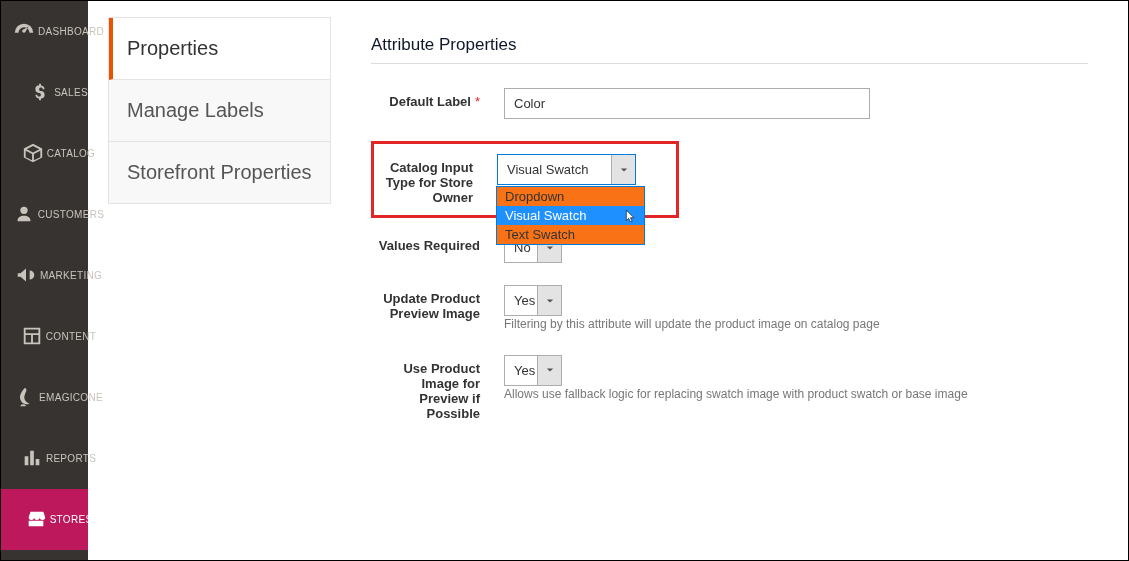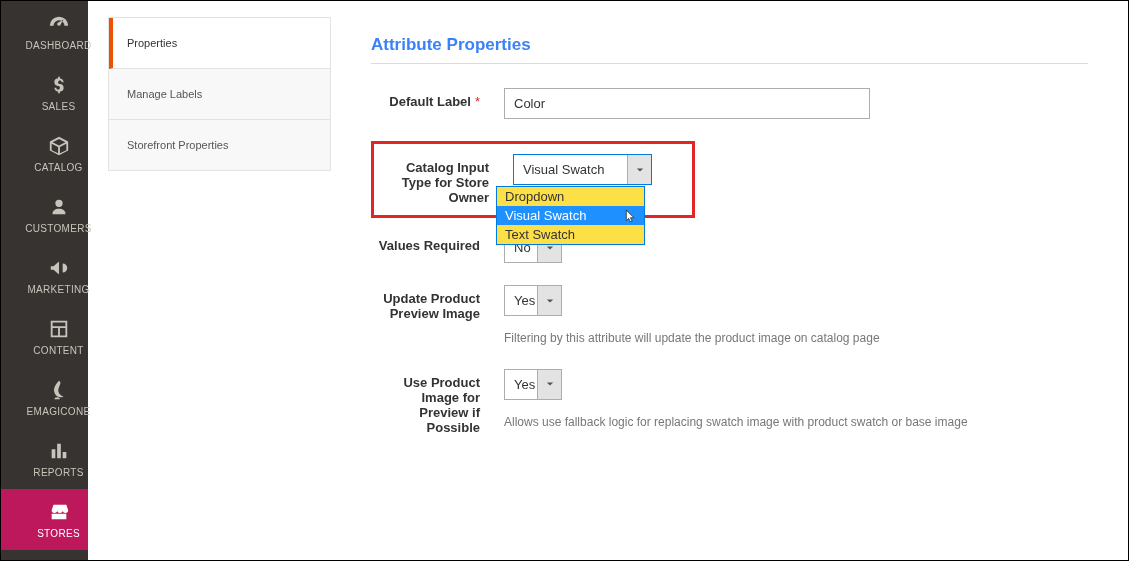--- a/index.html
+++ b/index.html
@@ -23,21 +23,20 @@
     width: 87px;
     background: #373330;
     color: #a6a097;
     display: flex;
     flex-direction: column;
     flex-shrink: 0;
   }
   .nav-item {
     height: 61px;
     display: flex;
-    flex-direction: column;
     align-items: center;
     justify-content: center;
     gap: 3px;
     cursor: pointer;
     font-size: 10px;
     letter-spacing: .3px;
     color: #c9c4bb;
     padding-left: 28px;
   }
   .nav-item.active { background: #be185d; color: #fff; }
@@ -64,64 +63,64 @@
     font-weight: 700;
     font-size: 13.5px;
     letter-spacing: .3px;
     color: #41362f;
     padding: 20px 18px 18px;
     border-bottom: 1px solid #e3e3e3;
   }
   .side-tabs { }
   .side-tab {
     padding: 19px 18px;
-    font-size: 11px;
+    font-size: 20px;
     color: #555;
     border-bottom: 1px solid #e3e3e3;
     cursor: pointer;
     position: relative;
   }
   .side-tab:last-child { border-bottom: none; }
   .side-tab.active {
     background: #fff;
     color: #333;
     border-left: 4px solid #eb5202;
     padding-left: 14px;
   }
 
   
   .content {
     flex: 1;
     padding-right: 30px;
   }
   .content h2 {
     font-size: 17px;
-    color: #3b82f6;
-    font-weight: 700;
+    color: #0f172a;
+    font-weight: 400;
     margin: 18px 0 8px;
   }
   .hr { height:1px; background:#dcdcdc; margin-bottom: 24px; }
 
   .field {
     display: flex;
     margin-bottom: 22px;
     align-items: flex-start;
   }
   .field .label {
     width: 115px;
     text-align: right;
     font-weight: 700;
     font-size: 13px;
     color: #333;
     padding-top: 6px;
     padding-right: 6px;
   }
   .req { color: #e22626; margin-left: 4px; font-weight:400; }
   .field .control { flex: 1; padding-left: 18px; }
-  .field .hint { font-size: 12px; color: #777; margin-top: 14px; max-width: 520px; line-height:1.4; }
+  .field .hint { font-size: 12px; color: #777; margin-top: 0; max-width: 520px; line-height:1.4; }
 
   
   .text-input {
     width: 366px;
     height: 31px;
     border: 1px solid #adadad;
     padding: 0 9px;
     font-size: 13px;
     color:#333;
   }
@@ -145,31 +144,31 @@
     display:flex; align-items:center; justify-content:center;
     cursor:pointer;
   }
   .select-like .sel-btn svg { width:8px; height:8px; fill:#555; }
   .select-like.wide .sel-text { width: 113px; }
   .select-like.sm .sel-text { width: 32px; }
 
   
   .callout {
     border: 3px solid #e22626;
-    padding: 10px 40px 10px 26px;
+    padding: 10px 40px 10px 10px;
     display:inline-block;
     position: relative;
   }
   .callout .dropdown {
     position: absolute;
     top: 42px;
     left: 122px;
     width: 149px;
     border: 1px solid #007bdb;
-    background:#fde047;
+    background:#f97316;
     z-index: 5;
     font-size:13px;
   }
   .callout .dropdown .opt {
     padding: 2px 8px;
     cursor:pointer;
     color:#333;
     position:relative;
   }
   .callout .dropdown .opt.sel { background:#1e90ff; color:#fff; }

